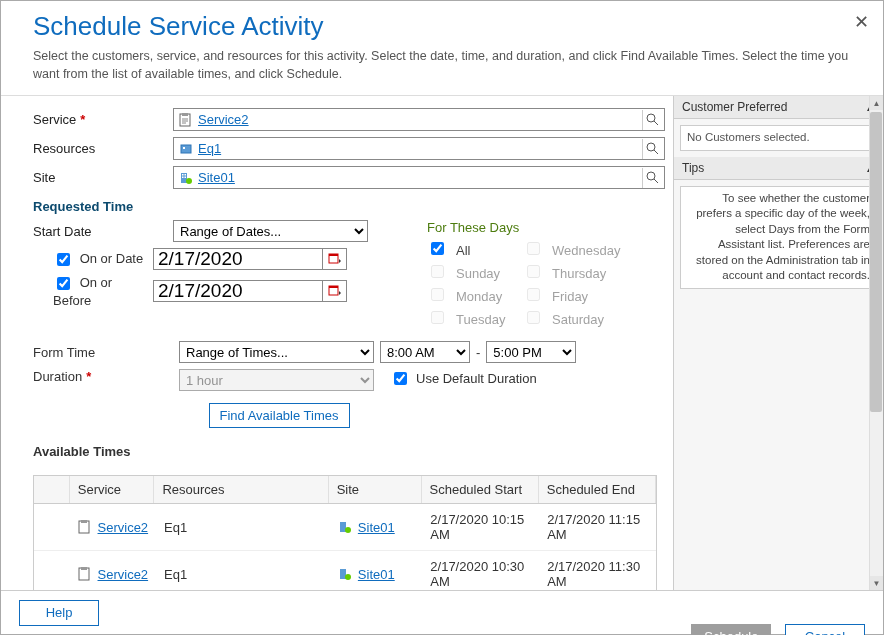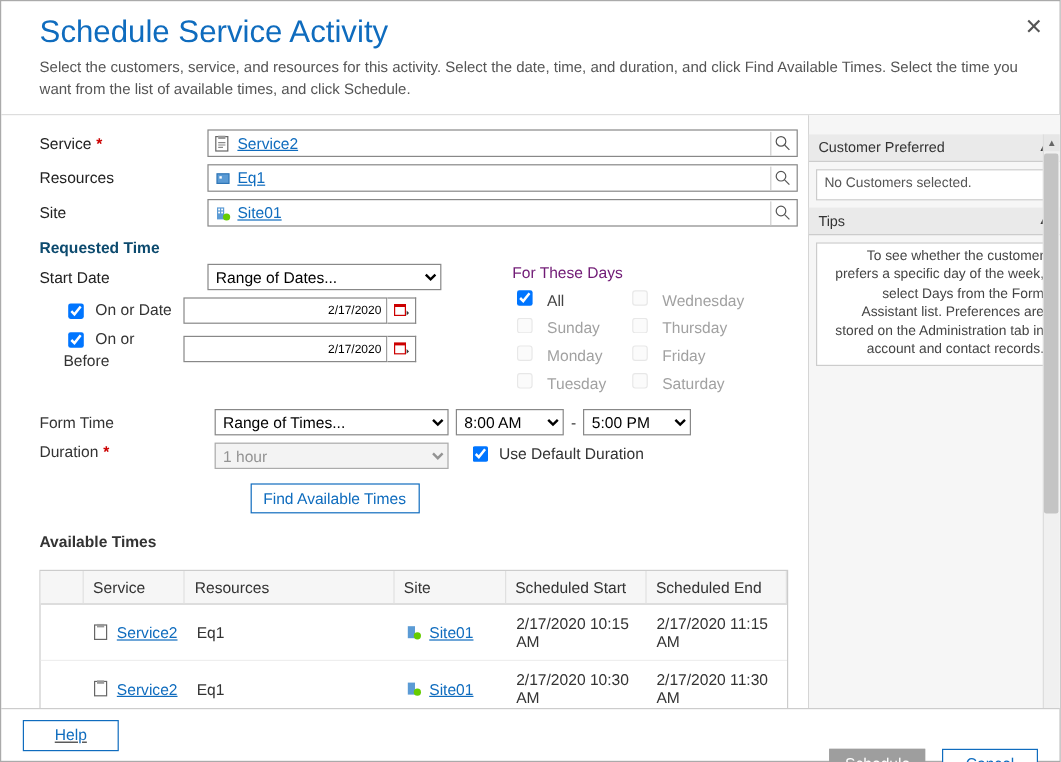--- a/index.html
+++ b/index.html
@@ -17,48 +17,48 @@
   .form-row .lbl { width:140px; font-size:13px; color:#222; }
   .req::after { content:"*"; color:#c00; margin-left:4px; font-weight:bold; }
   .lookup { flex:1; display:flex; align-items:center; border:1px solid #888; height:23px; background:#fff; padding:0 2px 0 4px; color:#0f6cbe; font-size:13px; }
   .lookup .icon { width:16px; height:16px; margin-right:4px; display:flex; align-items:center; justify-content:center; }
   .lookup .val { flex:1; text-decoration:underline; }
   .lookup .mag { width:20px; height:20px; border-left:1px solid #ccc; display:flex; align-items:center; justify-content:center; cursor:pointer; }
   .section-t { font-weight:bold; margin:10px 0 6px 0; font-size:13px; color:#0c4a6e; }
   .date-row { display:flex; align-items:center; margin-bottom:4px; }
   .date-row .sub-lbl { width:120px; padding-left:20px; font-size:13px; }
   .date-row input[type=checkbox] { margin-right:6px; vertical-align:middle; }
-  .date-input { width:170px; height:22px; border:1px solid #888; padding:2px 4px; font-size:10px;text-align:right; }
+  .date-input { width:170px; height:22px; border:1px solid #888; padding:2px 4px; font-size:19px; }
   .cal-btn { width:24px; height:22px; border:1px solid #888; border-left:none; background:#fff; display:flex; align-items:center; justify-content:center; cursor:pointer; font-size:10px; }
   select.combo { height:22px; border:1px solid #888; font-size:13px; padding:0 2px; background:#fff; }
   .combo-wide { width:195px; }
   .combo.disabled { background:#eee; color:#666; }
   .time-combo { width:90px; }
   .days-col { margin-left:24px; font-size:13px; }
   .days-grid { display:grid; grid-template-columns:90px 100px; column-gap:6px; row-gap:4px; margin-top:4px; }
   .days-grid label { display:flex; align-items:flex-end; gap:9px; color:#444; }
-  .days-head { margin-bottom:0; color:#701a75; }
+  .days-head { margin-bottom:0; color:#4d7c0f; }
   .time-line { display:flex; align-items:center; margin-top:14px; gap:6px; }
   .dur-line { display:flex; align-items:flex-start; margin-top:6px; gap:6px; }
   .find-btn { display:inline-block; border:1px solid #0f6cbe; color:#0f6cbe; background:#fff; font-size:13px; padding:4px 10px; cursor:pointer; }
   .find-wrap { text-align:center; margin:12px 0; padding-right:140px; }
   .avail-t { font-weight:bold; margin:16px 0; }
   .grid { border:1px solid #ccc; margin-right:8px; }
   .grid-hd { display:flex; background:#f6f6f6; border-bottom:1px solid #ccc; font-size:13px; }
   .grid-hd .gh { padding:6px 8px; color:#333; border-right:1px solid #e0e0e0; }
   .grid-row { display:flex; font-size:13px; padding:8px 0; border-bottom:1px solid #eee; }
   .grid-row .gc { padding:0 8px; display:flex; align-items:center; gap:6px; }
   .col-sel { width:40px; }
   .col-svc { width:100px; }
   .col-res { width:210px; }
   .col-site { width:110px; }
   .col-start { width:140px; }
   .col-end { width:140px; }
   .link { color:#0f6cbe; text-decoration:underline; cursor:pointer; }
-  .ftr { height:44px; border-top:1px solid #ccc; display:flex; align-items:center; padding:0 18px; justify-content:space-between;text-decoration:underline; }
+  .ftr { height:44px; border-top:1px solid #ccc; display:flex; align-items:center; padding:0 18px; justify-content:space-between; }
   .btn { min-width:80px; height:26px; font-size:13px; border:1px solid #888; background:#fff; cursor:pointer; }
   .btn-primary { background:#9e9e9e; color:#fff; border-color:#9e9e9e; margin-right:10px;margin-top:48px; }
   .btn-outline { border:1px solid #0f6cbe; color:#0f6cbe; background:#fff; }
   .assist .sec-hd { background:#eaeaea; border-bottom:1px solid #ccc; padding:4px 24px 4px 8px; position:relative; font-size:12px; color:#333; }
   .assist .sec-hd .caret { position:absolute; right:8px; top:6px; font-size:10px; }
   .assist .sec-body { background:#fff; border:1px solid #ccc; margin:6px; padding:4px 6px; font-size:11.5px; color:#555; line-height:1.35; }
   .assist .tips-body { color:#444;text-align:right; }
   .scrollbar-stub { position:absolute; right:0; top:0; bottom:0; width:14px; background:#f0f0f0; border-left:1px solid #ddd; }
   .scrollbar-thumb { position:absolute; right:1px; top:2px; width:12px; height:300px; background:#c4c4c4; border-radius:2px; }
   .scroll-btn { position:absolute; left:0; right:0; height:14px; background:#e6e6e6; color:#666; display:flex; align-items:center; justify-content:center; font-size:8px; }
@@ -309,21 +309,21 @@
               </div>
               <div class="gc col-start">2/17/2020 10:30 AM</div>
               <div class="gc col-end">2/17/2020 11:30 AM</div>
             </div>
           </div>
       </div>
 
     </div>
 
     <div class="assist">
-      <div style="position:relative; height:100%;margin-top:16px;">
+      <div style="position:relative; height:100%;">
         <div class="sec-hd">
           <span>Customer Preferred</span>
           <span class="caret">▲</span>
         </div>
         <div class="sec-body">No Customers selected.</div>
         <div class="sec-hd">
           <span>Tips</span>
           <span class="caret">▲</span>
         </div>
         <div class="sec-body tips-body">To see whether the customer prefers a specific day of the week, select Days from the Form Assistant list. Preferences are stored on the Administration tab in account and contact records.</div>

